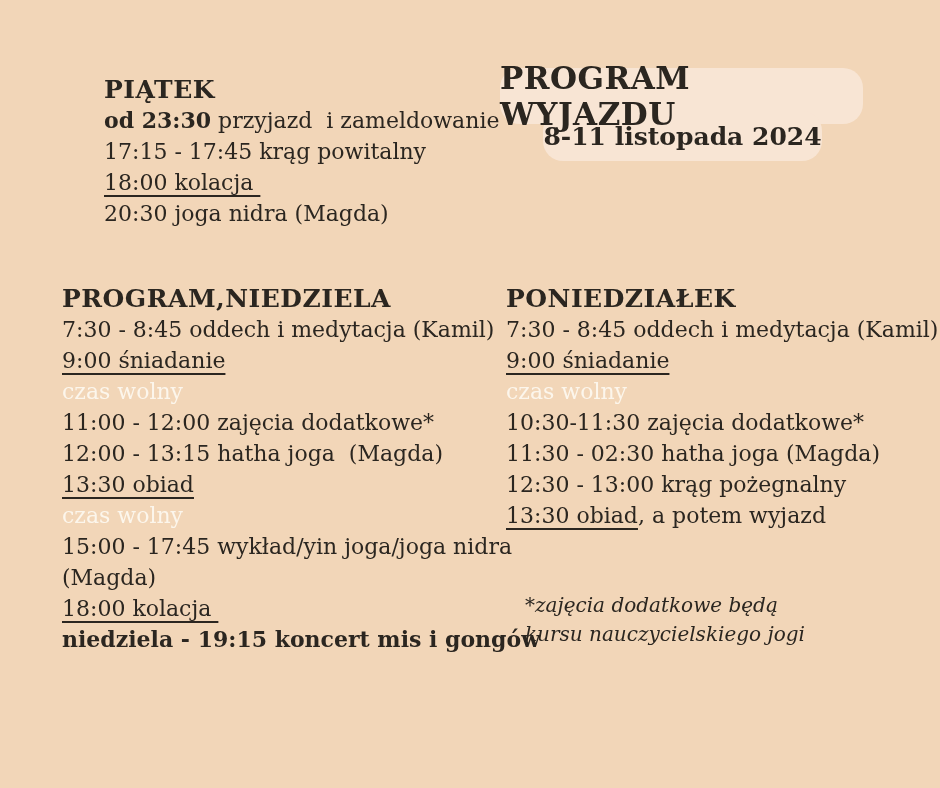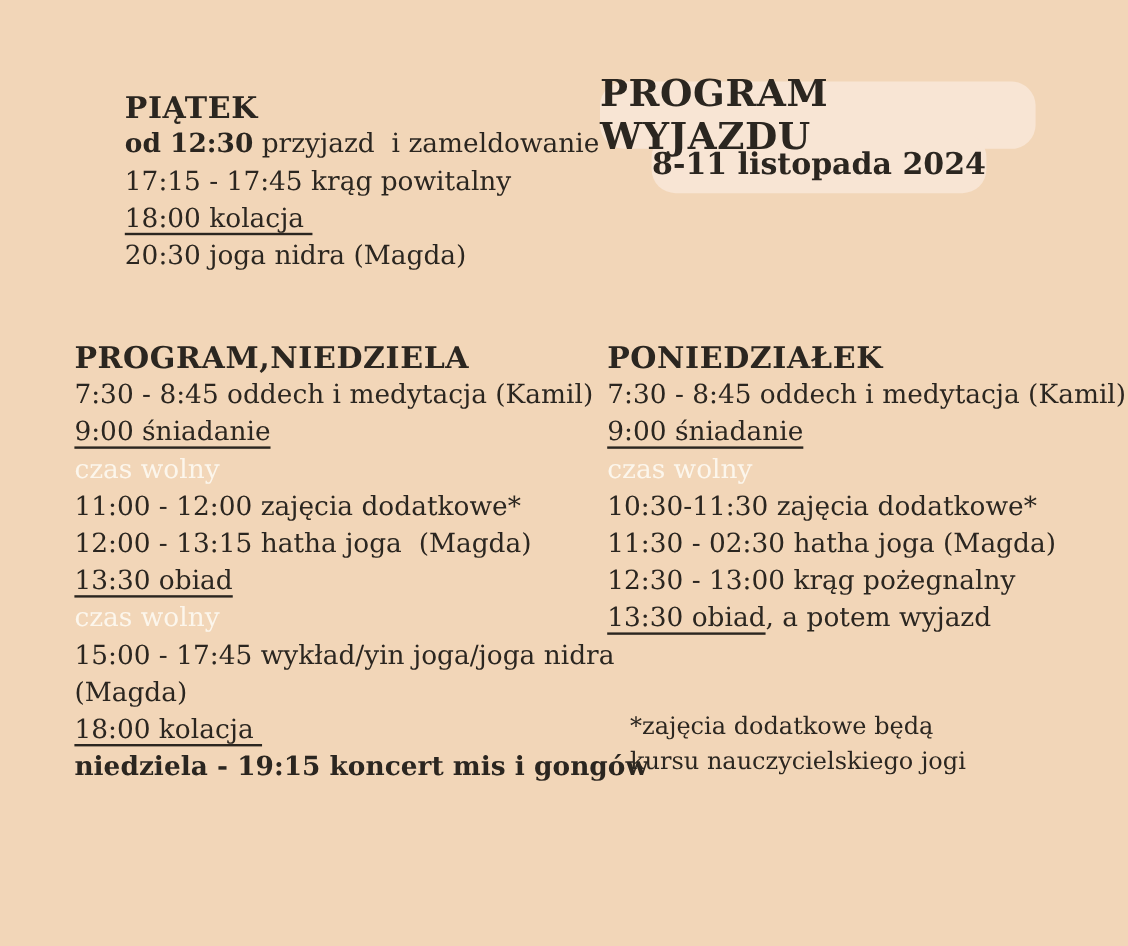--- a/index.html
+++ b/index.html
@@ -67,41 +67,42 @@
     justify-content: center;
     font-weight: bold;
     font-size: 25px;
     white-space: pre-wrap;
   }
 
   .footnote {
     position: absolute;
     left: 525px;
     top: 591px;
+    font-style: italic;
   }
   .footnote .line {
     font-size: 20px;
     line-height: 29px;
   }
 
   #sec-friday  { left: 62px;  top: 74px; margin-left: 42px;  }
   #sec-weekend { left: 62px;  top: 283px; }
   #sec-monday  { left: 506px; top: 283px; }
 </style>
 </head>
 <body style="--bg: #f2d6b8; --highlight: #f8e5d4; --text: #2b2620; --light: #fcf6ec;">
 
 <div class="badge">
   <div class="badge-top">PROGRAM  WYJAZDU</div>
   <div class="badge-bottom">8-11 listopada 2024</div>
 </div>
 
 <div class="section" id="sec-friday">
     <div class="section-title">PIĄTEK</div>
-    <div class="line"><span class="seg-bold">od 12:30</span><span> przyjazd  i zameldowanie</span></div>
+    <div class="line"><span class="seg-bold">od 23:30</span><span> przyjazd  i zameldowanie</span></div>
     <div class="line"><span>17:15 - 17:45 krąg powitalny</span></div>
     <div class="line"><span class="seg-underline">18:00 kolacja </span></div>
     <div class="line"><span>20:30 joga nidra (Magda)</span></div>
   </div>
 <div class="section" id="sec-weekend">
     <div class="section-title">PROGRAM,NIEDZIELA</div>
     <div class="line"><span>7:30 - 8:45 oddech i medytacja (Kamil)</span></div>
     <div class="line"><span class="seg-underline">9:00 śniadanie</span></div>
     <div class="line"><span class="seg-white">czas wolny</span></div>
     <div class="line"><span>11:00 - 12:00 zajęcia dodatkowe*</span></div>

